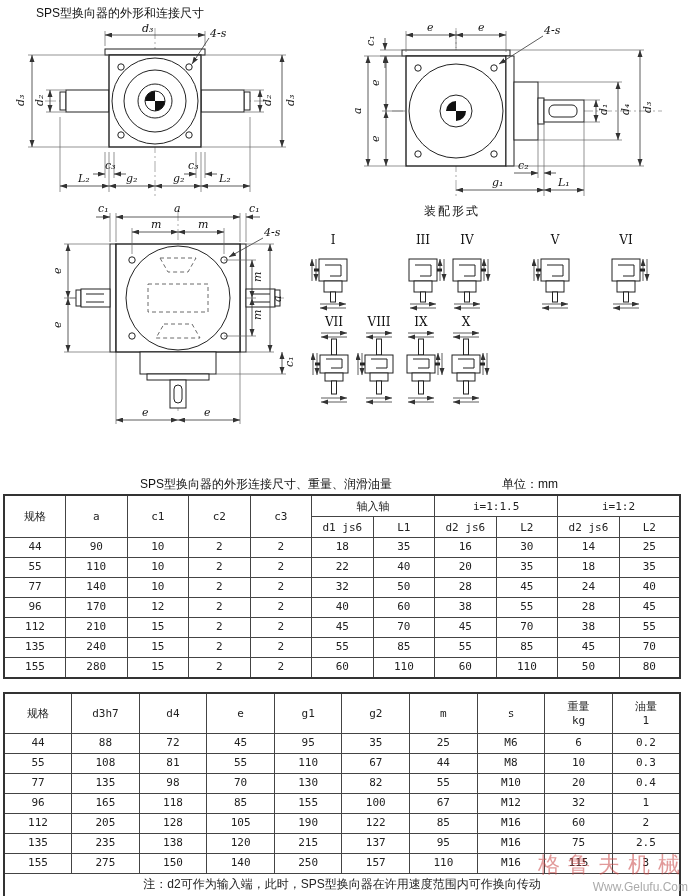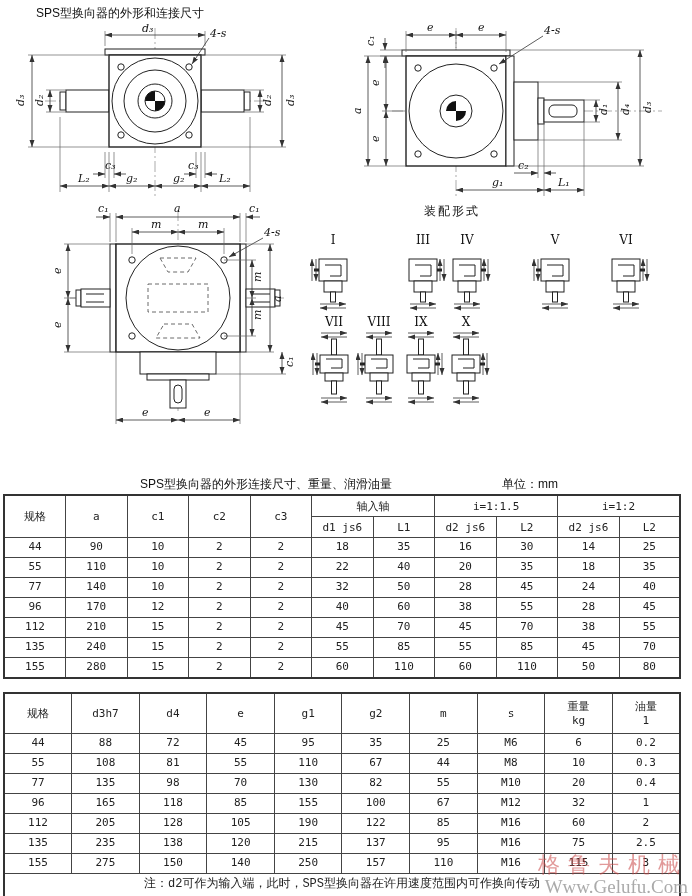--- a/index.html
+++ b/index.html
@@ -28,24 +28,24 @@
   .tbl{position:absolute;left:3px;border-collapse:collapse;table-layout:fixed;width:678px;
        font-family:"DejaVu Sans Mono","Liberation Mono",monospace;font-size:11px;color:#222;
        border:2px solid #333;}
   .tbl th,.tbl td{border:1px solid #444;text-align:center;vertical-align:middle;padding:0;font-weight:normal;}
   .tbl td{height:19px;line-height:1.1;}
   #table1{top:494px;}
   #table1 thead th{height:20px;}
   #table2{top:692px;}
   #table2 thead th{height:39px;}
   #table2 thead .two-line div{line-height:1.25;}
-  .note-cell{height:22px !important;font-family:Liberation Mono, monospace;font-size:12px;}
+  .note-cell{height:22px !important;font-family:Liberation Sans, sans-serif;font-size:12px;}
   .wm{position:absolute;right:4px;bottom:2px;text-align:right;pointer-events:none;}
   .wm-cn{font-size:22px;letter-spacing:8px;color:rgba(201,70,70,.55);font-family:"DejaVu Serif","Liberation Serif",serif;}
-  .wm-url{font-size:19px;color:rgba(155,155,155,.85);font-family:Liberation Serif, serif;line-height:14px;}
+  .wm-url{font-size:12px;color:rgba(155,155,155,.85);font-family:Liberation Sans, sans-serif;line-height:14px;}
 </style>
 </head>
 <body>
 
 <div class="page">
 
   <svg width="0" height="0" style="position:absolute">
     <defs>
       <marker id="ae" markerWidth="8" markerHeight="6" refX="7" refY="2.5" orient="auto" markerUnits="userSpaceOnUse">
         <path d="M0,0 L7,2.5 L0,5 z" fill="#333"></path>

